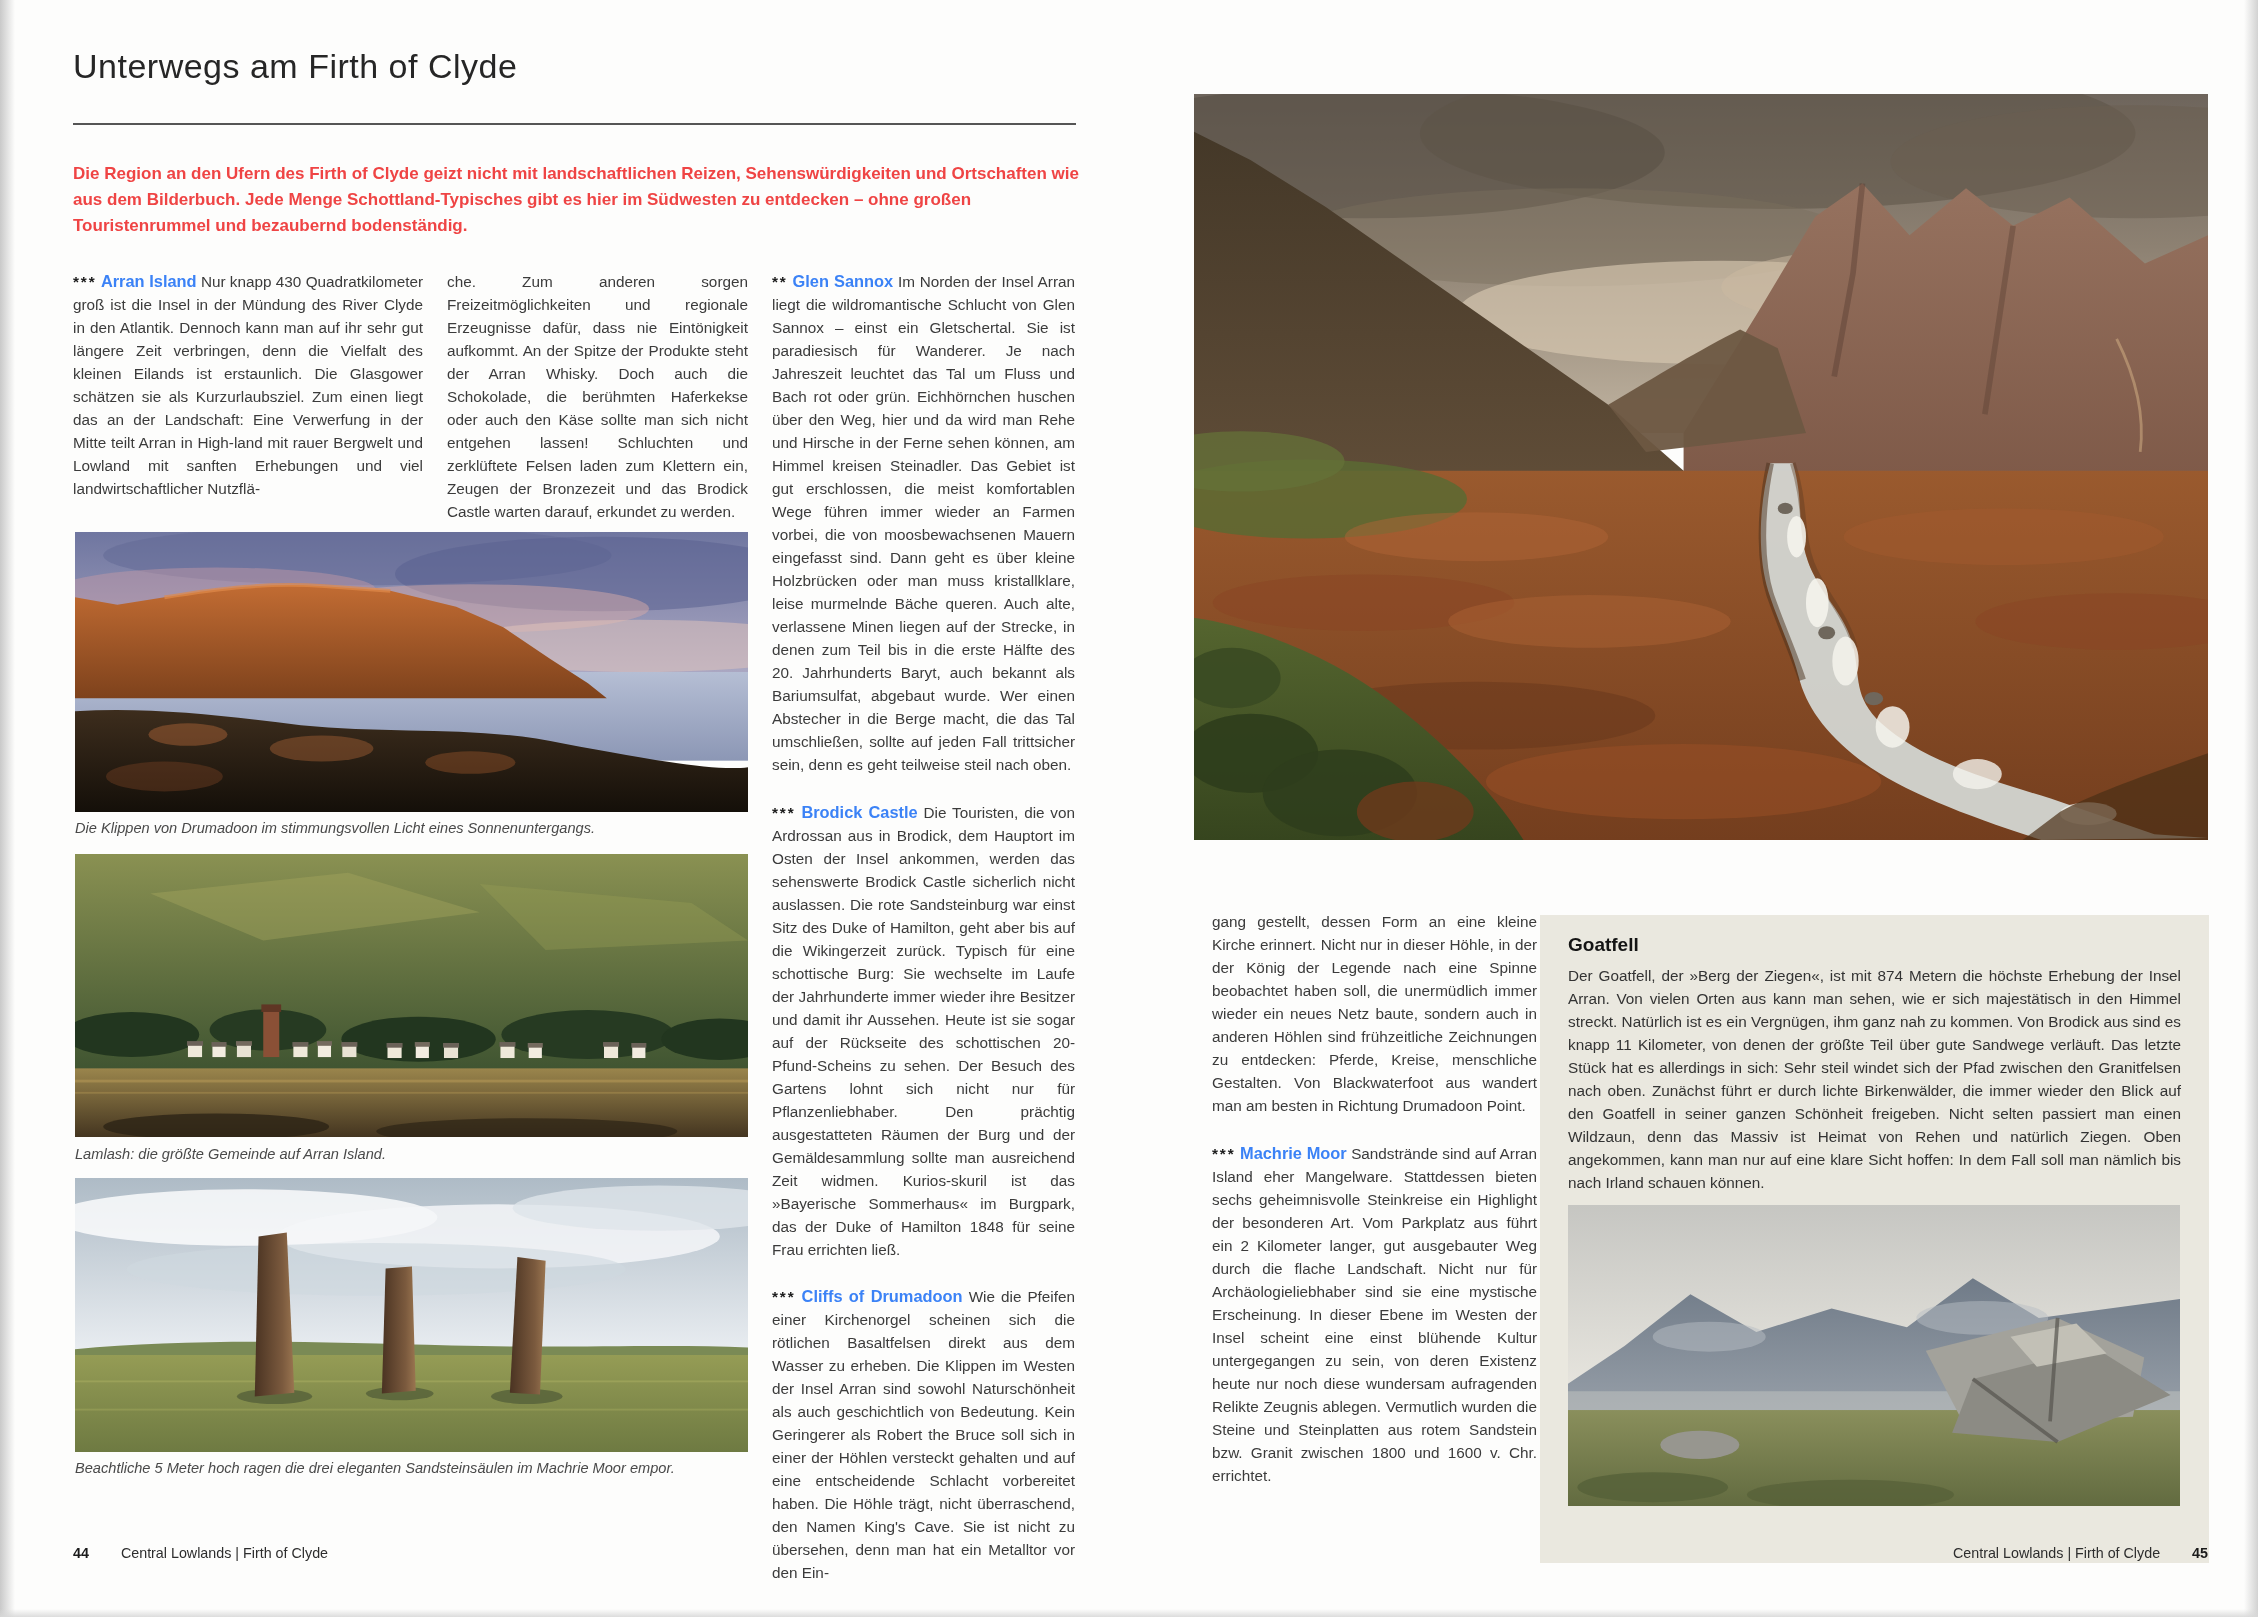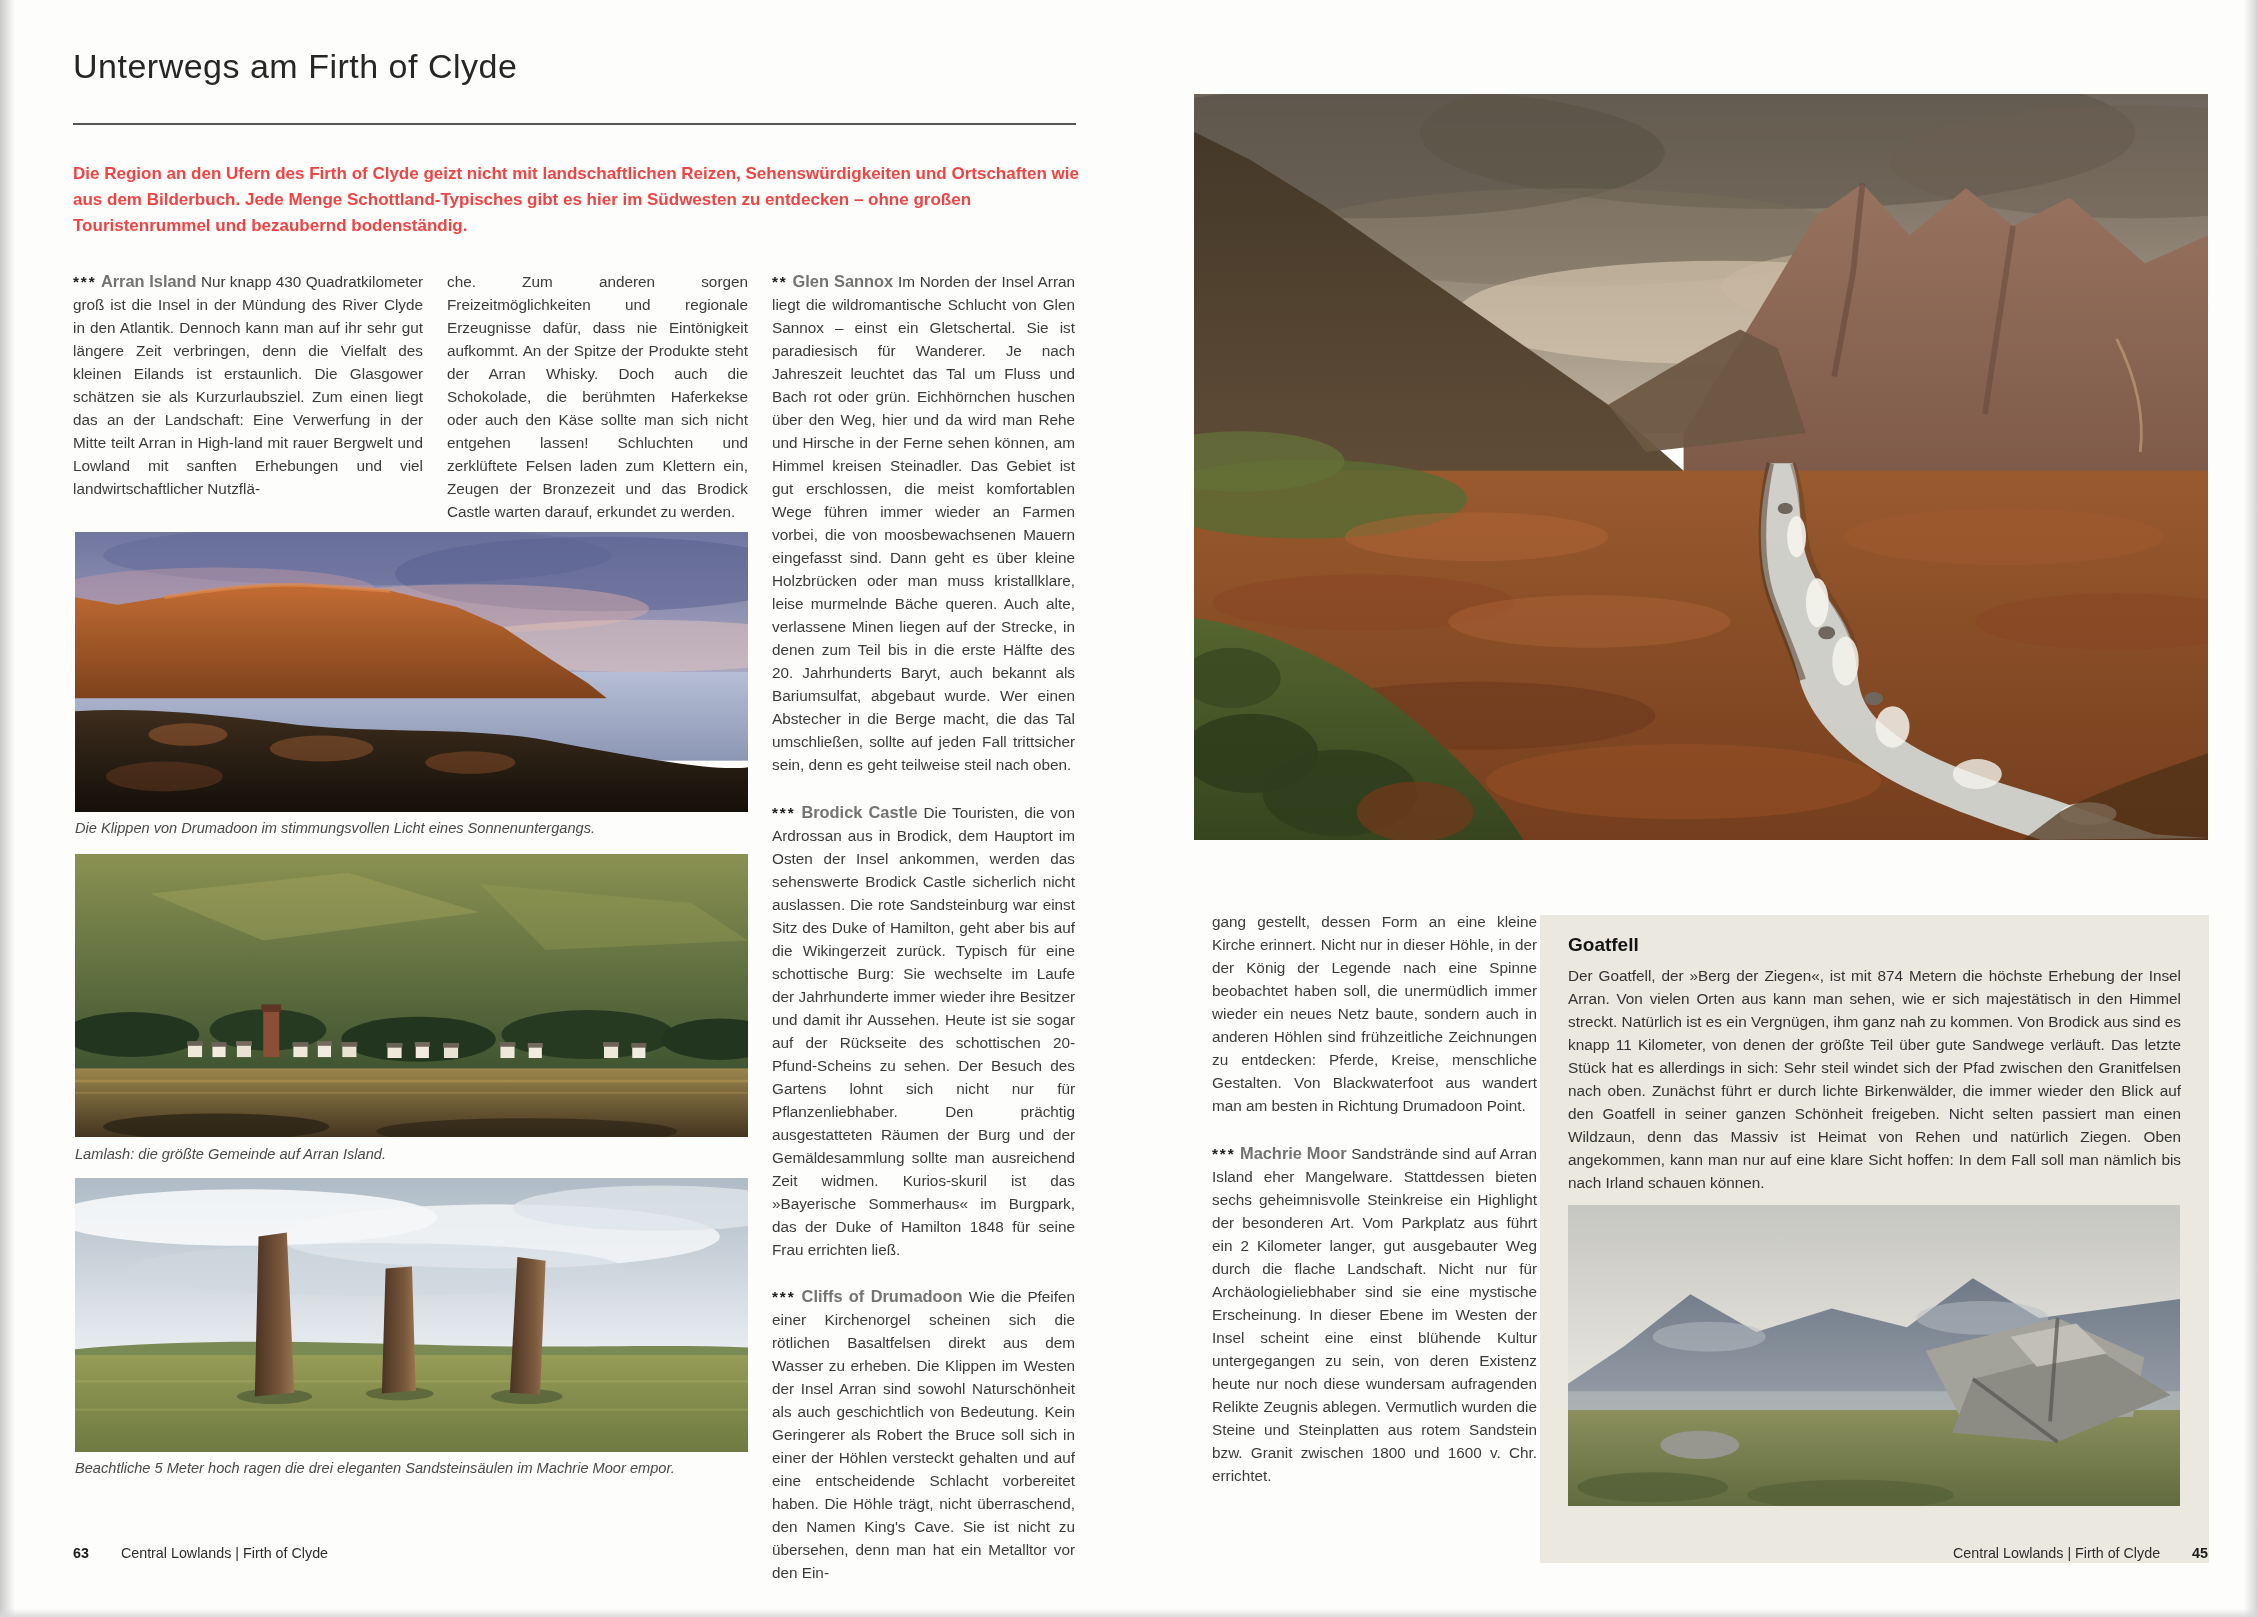--- a/index.html
+++ b/index.html
@@ -8,21 +8,21 @@
   .edge.left{left:0;background:linear-gradient(90deg,#c9c9c9,rgba(255,255,255,0));}
   .edge.right{right:0;background:linear-gradient(270deg,#cfcfcf,rgba(255,255,255,0));}
   .edge.bottom{top:auto;left:0;right:0;bottom:0;height:9.4px;width:auto;background:linear-gradient(0deg,#d8d8d8,rgba(255,255,255,0));}
   .abs{position:absolute;}
   .title{left:73px;top:47px;font-size:34px;font-weight:500;color:#262626;letter-spacing:0.5px;}
   .rule{left:73px;top:123px;width:1003px;height:1.9px;background:#555;}
   .intro{left:73px;top:161px;width:1006px;font-size:17px;line-height:26px;font-weight:700;color:#ef4444;margin:0;}
   .col{font-size:15.3px;line-height:23px;color:#3b3b3b;text-align:justify;}
   .col p{margin:0 0 24.5px 0;}
   .stars{font-weight:700;color:#1c1c1c;letter-spacing:1.9px;}
-  .art-heading{font-weight:700;font-size:16.4px;color:#737373;}
+  .art-heading{font-weight:700;font-size:16.4px;color:#3b82f6;}
   .caption{font-style:italic;font-size:14.6px;color:#494949;line-height:20px;}
   figure{margin:0;padding:0;}
   figure svg{display:block;width:100%;height:100%;}
   .footer{font-size:14.3px;color:#2d2d2d;white-space:nowrap;}
   .fnum{font-weight:700;color:#1a1a1a;}
   #footerL .fnum{margin-right:32px;}
   #footerR .fnum{margin-left:32px;}
   #col1{left:73px;top:270px;width:350px;}
   #col2{left:447px;top:270px;width:301px;}
   #col3{left:772px;top:270px;width:303px;}
@@ -194,21 +194,21 @@
   </figure>
   <div class="abs caption" id="cap3">Beachtliche 5 Meter hoch ragen die drei eleganten Sandsteinsäulen im Machrie Moor empor.</div>
 
   <div class="abs col" id="col3">
     <p><span class="stars">**</span> <span class="art-heading">Glen Sannox</span> <span>Im Norden der Insel Arran liegt die wildromantische Schlucht von Glen Sannox – einst ein Gletschertal. Sie ist paradiesisch für Wanderer. Je nach Jahreszeit leuchtet das Tal um Fluss und Bach rot oder grün. Eichhörnchen huschen über den Weg, hier und da wird man Rehe und Hirsche in der Ferne sehen können, am Himmel kreisen Steinadler. Das Gebiet ist gut erschlossen, die meist komfortablen Wege führen immer wieder an Farmen vorbei, die von moosbewachsenen Mauern eingefasst sind. Dann geht es über kleine Holzbrücken oder man muss kristallklare, leise murmelnde Bäche queren. Auch alte, verlassene Minen liegen auf der Strecke, in denen zum Teil bis in die erste Hälfte des 20. Jahrhunderts Baryt, auch bekannt als Bariumsulfat, abgebaut wurde. Wer einen Abstecher in die Berge macht, die das Tal umschließen, sollte auf jeden Fall trittsicher sein, denn es geht teilweise steil nach oben.</span></p>
     <p><span class="stars">***</span> <span class="art-heading">Brodick Castle</span> <span>Die Touristen, die von Ardrossan aus in Brodick, dem Hauptort im Osten der Insel ankommen, werden das sehenswerte Brodick Castle sicherlich nicht auslassen. Die rote Sandsteinburg war einst Sitz des Duke of Hamilton, geht aber bis auf die Wikingerzeit zurück. Typisch für eine schottische Burg: Sie wechselte im Laufe der Jahrhunderte immer wieder ihre Besitzer und damit ihr Aussehen. Heute ist sie sogar auf der Rückseite des schottischen 20-Pfund-Scheins zu sehen. Der Besuch des Gartens lohnt sich nicht nur für Pflanzenliebhaber. Den prächtig ausgestatteten Räumen der Burg und der Gemäldesammlung sollte man ausreichend Zeit widmen. Kurios-skuril ist das »Bayerische Sommerhaus« im Burgpark, das der Duke of Hamilton 1848 für seine Frau errichten ließ.</span></p>
     <p><span class="stars">***</span> <span class="art-heading">Cliffs of Drumadoon</span> <span>Wie die Pfeifen einer Kirchenorgel scheinen sich die rötlichen Basaltfelsen direkt aus dem Wasser zu erheben. Die Klippen im Westen der Insel Arran sind sowohl Naturschönheit als auch geschichtlich von Bedeutung. Kein Geringerer als Robert the Bruce soll sich in einer der Höhlen versteckt gehalten und auf eine entscheidende Schlacht vorbereitet haben. Die Höhle trägt, nicht überraschend, den Namen King's Cave. Sie ist nicht zu übersehen, denn man hat ein Metalltor vor den Ein-</span></p>
   </div>
 
   <div class="abs footer" id="footerL">
-    <span class="fnum">63</span><span>Central Lowlands | Firth of Clyde</span>
+    <span class="fnum">44</span><span>Central Lowlands | Firth of Clyde</span>
   </div>
 
   <figure class="abs" id="photoMain">
     <svg viewBox="0 0 1077 792" preserveAspectRatio="none">
       <defs>
         <linearGradient id="skyM" x1="0" y1="0" x2="0" y2="1">
             <stop offset="0" stop-color="#6e655c"></stop>
             <stop offset="0.45" stop-color="#8d8172"></stop>
             <stop offset="1" stop-color="#c0b3a0"></stop>
           </linearGradient>

